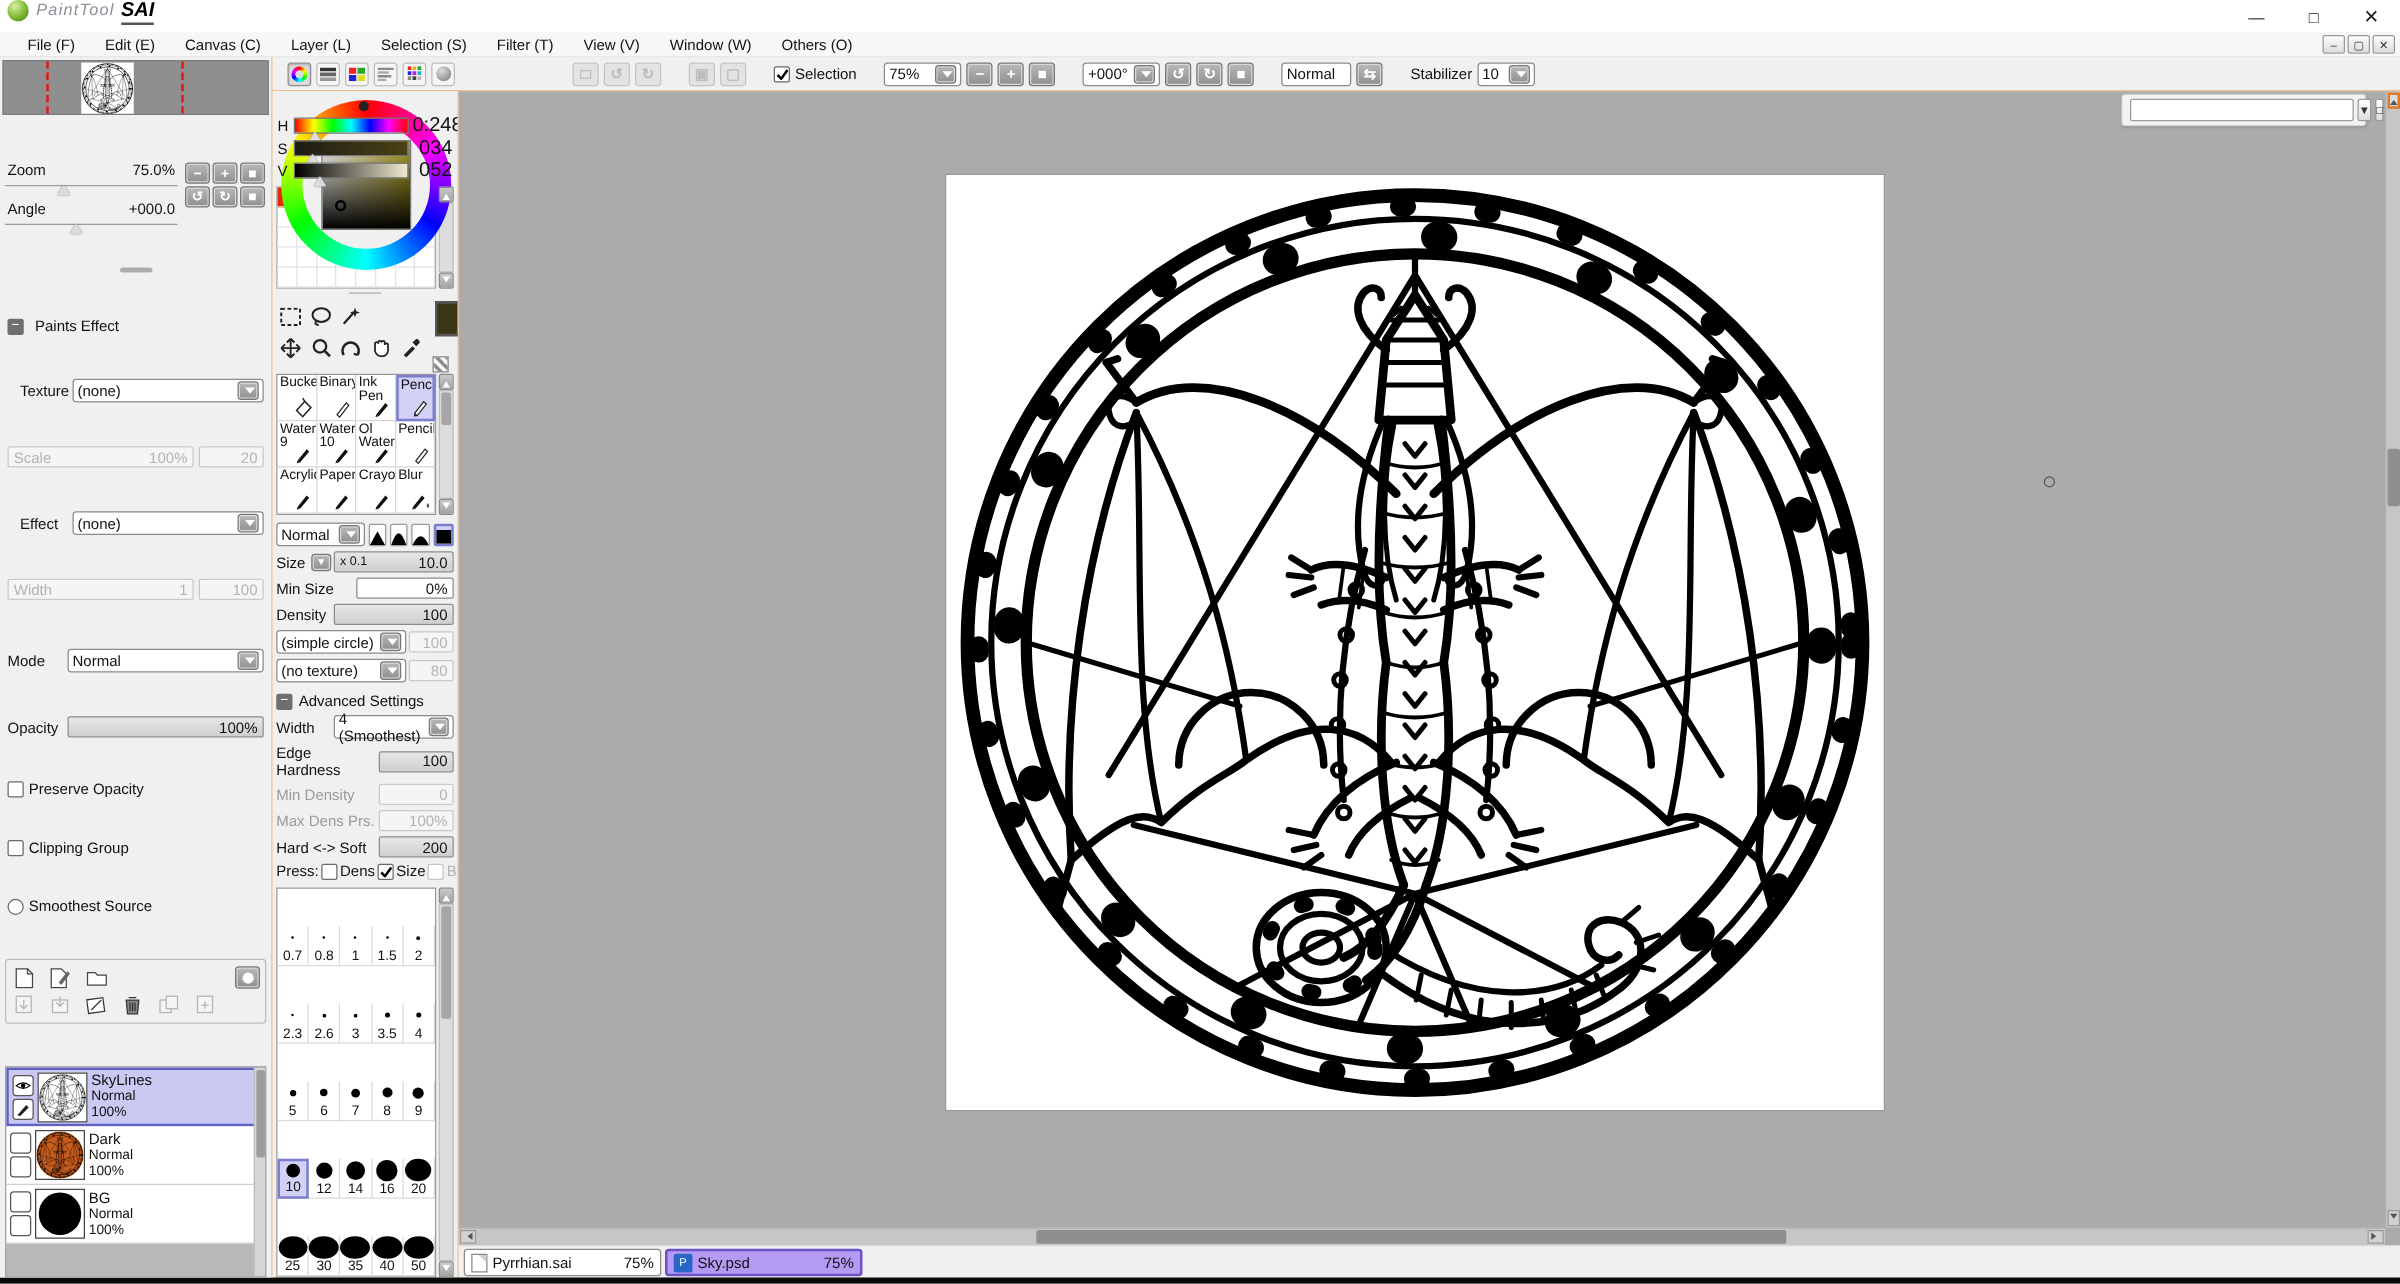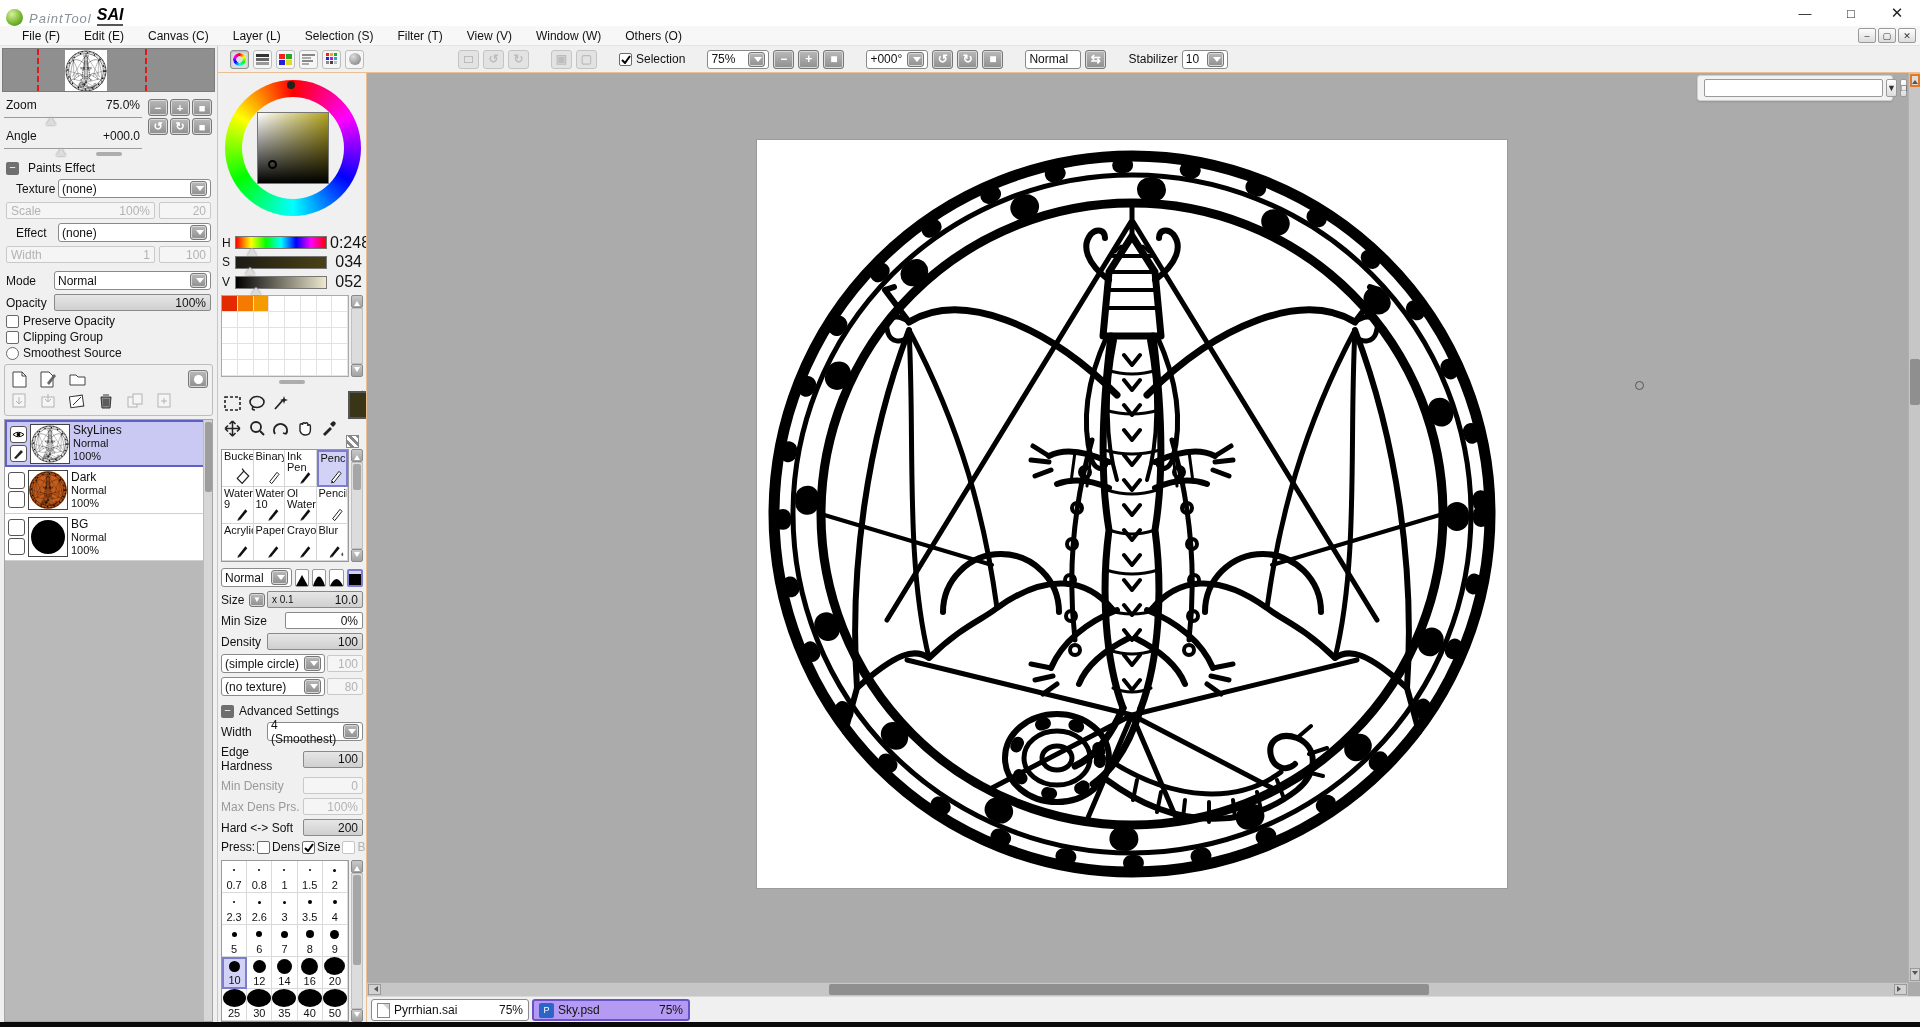--- a/index.html
+++ b/index.html
@@ -1,37 +1,37 @@
 <!DOCTYPE html>
 <html><head>
 <meta charset="utf-8">
 <style>
   * { margin:0; padding:0; box-sizing:border-box; }
   html,body { width:1920px; height:1027px; overflow:hidden; }
   body { font-family:"Liberation Sans", sans-serif; font-size:12px; color:#111; background:#f0f0f0; }
   #app { width:1920px; height:1027px; display:flex; flex-direction:column; position:relative; }
 
   
-  .titlebar { height:26px; background:#fff; display:flex; align-items:flex-end; padding-left:6px; position:relative; }
+  .titlebar { height:26px; background:#fff; display:flex; align-items:flex-start; padding-left:6px; position:relative; }
   .logo-ball { width:17px; height:17px; border-radius:50%; background:radial-gradient(circle at 35% 30%, #d8f0a0, #7ab830 55%, #3f7d18); margin-right:6px; }
   .brand-light { font-style:italic; color:#8a9097; font-size:13px; letter-spacing:1px; margin-right:5px; }
   .brand-bold { font-style:italic; font-weight:bold; font-size:16px; color:#000; border-bottom:2px solid #555; }
   .win-controls { position:absolute; right:0; top:0; height:26px; display:flex; }
   .win-btn { width:46px; height:26px; display:flex; align-items:center; justify-content:center; color:#222; font-size:13px; }
   .win-btn.close { font-size:15px; }
 
   
   .menubar { height:20px; background:#f7f7f7; display:flex; align-items:center; padding-left:10px; border-bottom:1px solid #e4e4e4; position:relative; }
   .menu-item { padding:0 12px; }
   .mdi-controls { position:absolute; right:4px; top:2px; display:flex; gap:2px; }
   .mdi-btn { width:18px; height:15px; border:1px solid #999; background:linear-gradient(#fdfdfd,#dcdcdc); font-size:9px; display:flex; align-items:center; justify-content:center; color:#333; border-radius:2px;}
 
   
   .main { flex:1; display:flex; min-height:0; }
-  .left-panel { width:218px; background:#f0f0f0; border-right:1px solid #eabf93; display:flex; flex-direction:column; position:relative; }
+  .left-panel { width:218px; background:#f0f0f0; border-right:1px solid #eabf93; display:flex; flex-direction:column; position:relative;gap:31px; }
   .center-col { flex:1; display:flex; flex-direction:column; min-width:0; }
   .toolbar { height:27px; background:#f0f0f0; border-bottom:1px solid #eabf93; display:flex; align-items:center; gap:4px; padding-left:12px; }
   .mid-and-canvas { flex:1; display:flex; min-height:0; }
   .mid-panel { width:149px; background:#f0f0f0; border-right:1px solid #eabf93; display:flex; flex-direction:column; padding:2px 3px 0 3px; overflow:hidden; }
   .canvas-col { flex:1; display:flex; flex-direction:column; min-width:0; }
   .canvas-area { flex:1; background:#ababab; position:relative; overflow:hidden; }
   .tabsbar { height:26px; background:#f0f0f0; display:flex; align-items:flex-start; gap:3px; padding:2px 0 0 4px; border-top:1px solid #d9d9d9; }
   .btn-g { background:linear-gradient(#b9b9b9,#8f8f8f); border:1px solid #777; border-radius:3px; color:#fff; display:flex; align-items:center; justify-content:center; box-shadow:inset 0 0 0 1px #d9d9d9; font-weight:bold; }
   .btn-g.dis { background:#e3e3e3; color:#bdbdbd; border-color:#c4c4c4; box-shadow:none; }
   .combo { background:#fff; border:1px solid #8a8a8a; border-radius:3px; height:19px; display:flex; align-items:center; padding:0 3px; position:relative; }
@@ -106,21 +106,21 @@
   .tool-cell { height:37px; border-right:1px solid #d5d5d5; border-bottom:1px solid #d5d5d5; font-size:11px; line-height:11px; padding:1px 0 0 2px; position:relative; overflow:hidden; }
   .tool-cell svg { position:absolute; right:1px; bottom:1px; }
   .brush-head { display:flex; align-items:center; margin-top:6px; gap:3px; }
   .shape-btn { width:18px; height:18px; border:1px solid #999; background:#fff; display:flex; align-items:flex-end; justify-content:center; border-radius:2px; }
   .bs-row { display:flex; align-items:center; margin-top:4px; gap:2px; }
   .bs-lab { flex:1; font-size:12px; }
   .adv-head { display:flex; align-items:center; margin-top:8px; }
   .press-row { display:flex; align-items:center; gap:2px; margin-top:4px; font-size:12px; }
   .size-grid-wrap { display:flex; margin-top:6px; flex:1; }
   .size-grid { flex:1; display:grid; grid-template-columns:repeat(5,1fr); background:#fff; border:1px solid #999; }
-  .bs-cell { height:32px; border-right:1px solid #dadada; border-bottom:1px solid #dadada; display:flex; flex-direction:column; align-items:center; justify-content:flex-end; font-size:11px; line-height:12px; padding-bottom:1px; }
+  .bs-cell { height:32px; border-right:1px solid #dadada; border-bottom:1px solid #dadada; display:flex; flex-direction:column; align-items:center; justify-content:flex-end; font-size:11px; line-height:12px; padding-bottom:1px;margin-top:30px; }
   .bs-dot { background:#000; border-radius:50%; margin-bottom:auto; margin-top:auto; }
 
   
   .tb-ic { width:19px; height:19px; border:1px solid #bdbdbd; border-radius:3px; background:#f6f6f6; display:flex; align-items:center; justify-content:center; }
   .tb-ic.pressed { background:#dcdcdc; border-color:#8f8f8f; box-shadow:inset 0 1px 2px #0003; }
   .tb-btn { width:21px; height:19px; }
   .tb-combo { width:62px; height:19px; }
   .tb-gap { width:14px; }
 
   

